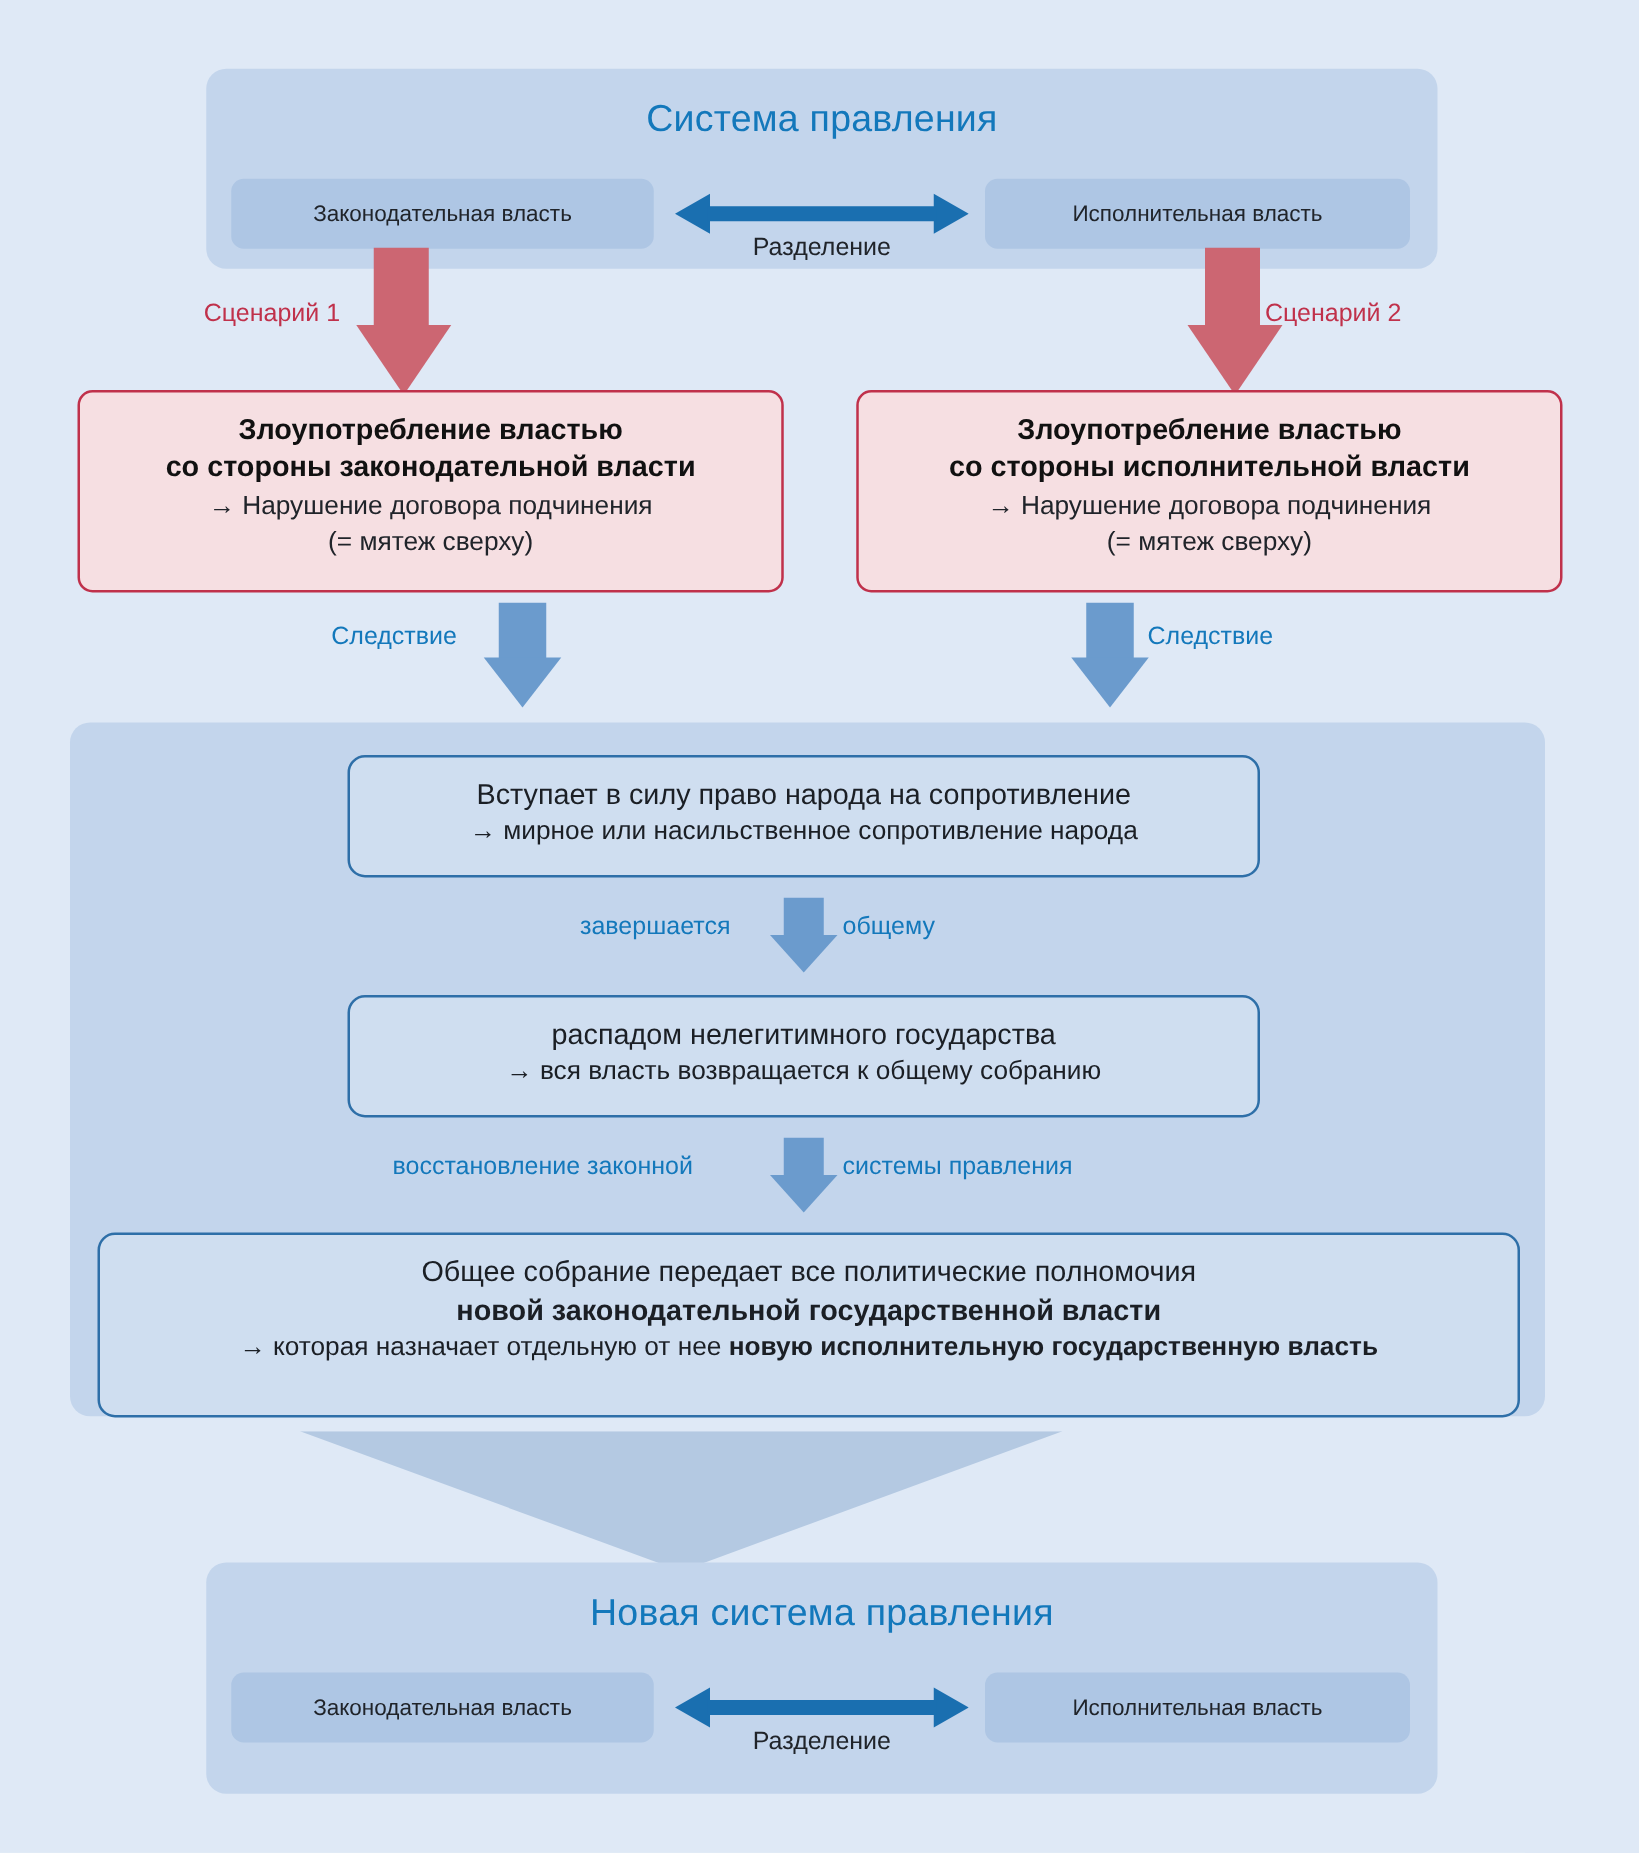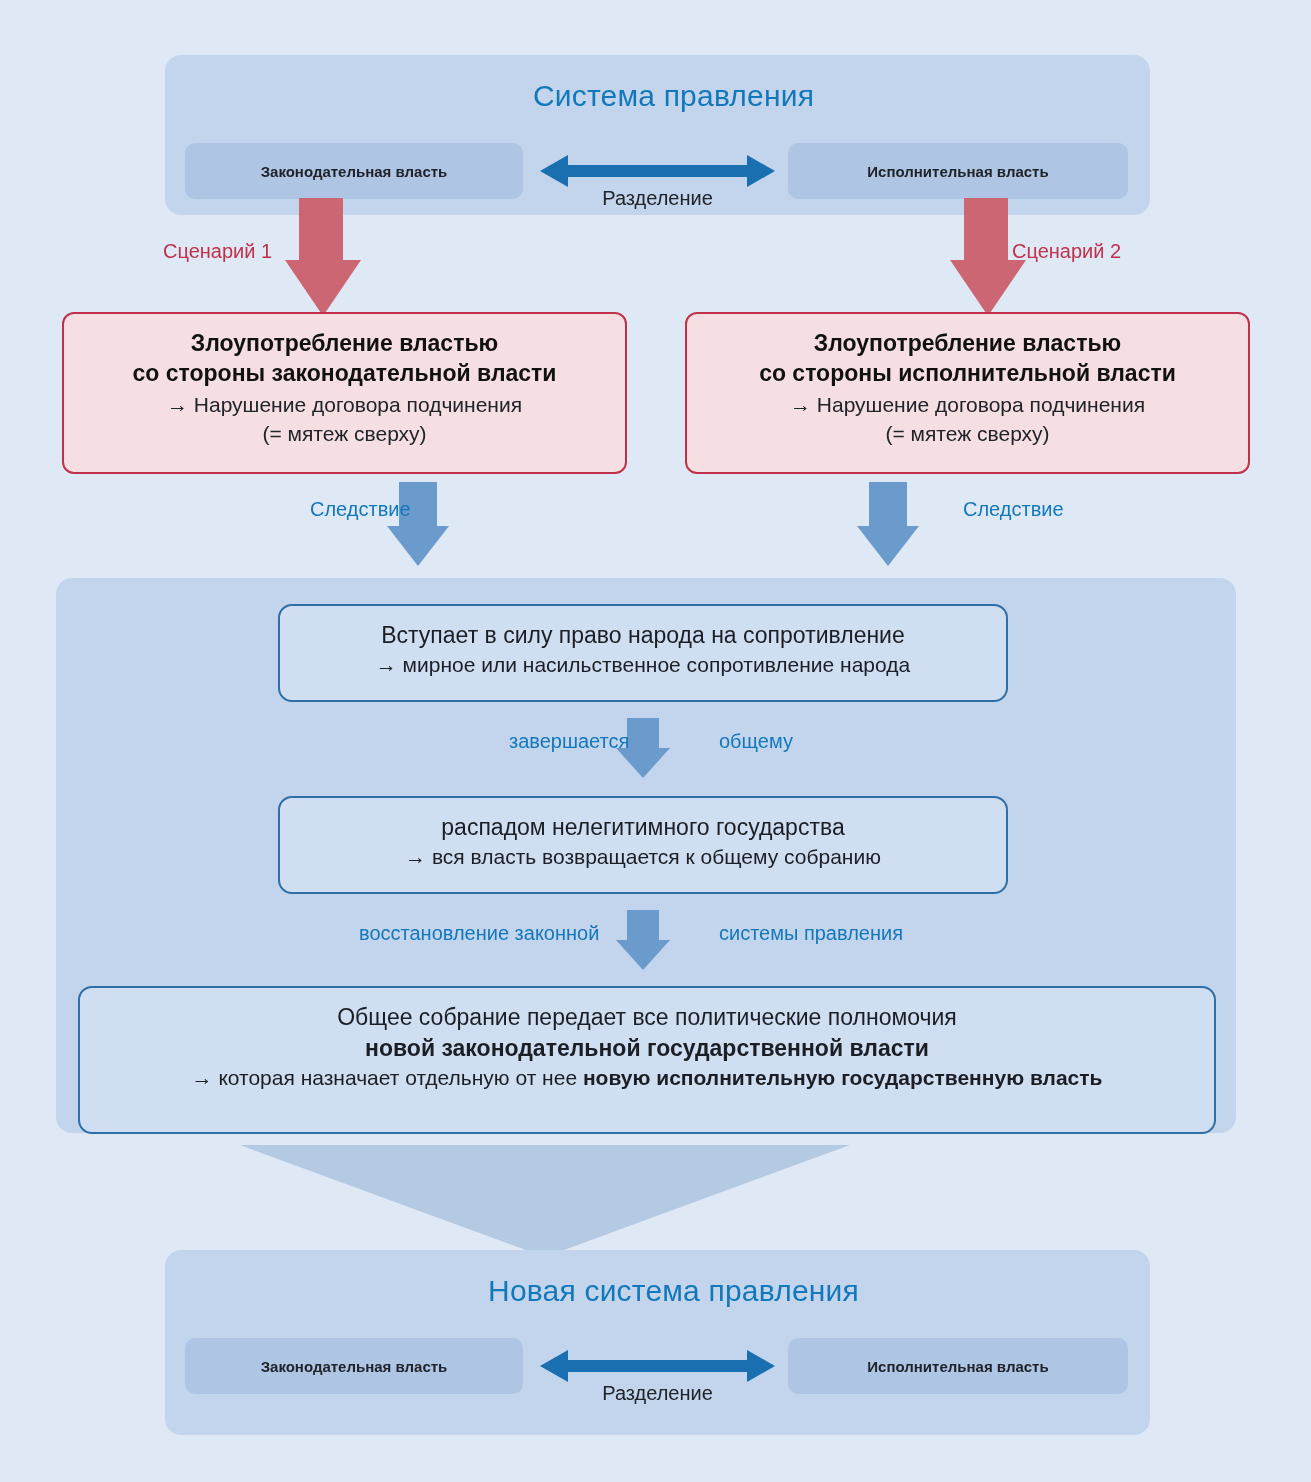--- a/index.html
+++ b/index.html
@@ -29,33 +29,31 @@
     border-radius: 16px;
   }
 
   .sys-title {
     position: absolute;
     width: 100%;
     text-align: center;
     color: #1378bb;
     font-size: 30px;
     letter-spacing: 0.2px;
-    padding-left: 16px;
   }
 
   .power-box {
     position: absolute;
     background: #aec6e4;
     border-radius: 10px;
     display: flex;
     align-items: center;
     justify-content: center;
-    font-size: 15px;
+    font-size: 18px;
     color: #20242a;
-    font-weight: bold;
   }
 
   .sep-label {
     position: absolute;
     width: 100%;
     text-align: center;
     font-size: 20px;
     color: #20242a;
   }
 
@@ -88,21 +86,20 @@
     color: #20242a;
     margin-top: 2px;
   }
 
   
   .flow-label {
     position: absolute;
     color: #1378bb;
     font-size: 20px;
     white-space: nowrap;
-    margin-left: 45px;
   }
 
   
   .out-box {
     position: absolute;
     background: #cfdef0;
     border: 2px solid #2e6fa8;
     border-radius: 14px;
     box-sizing: border-box;
     text-align: center;

